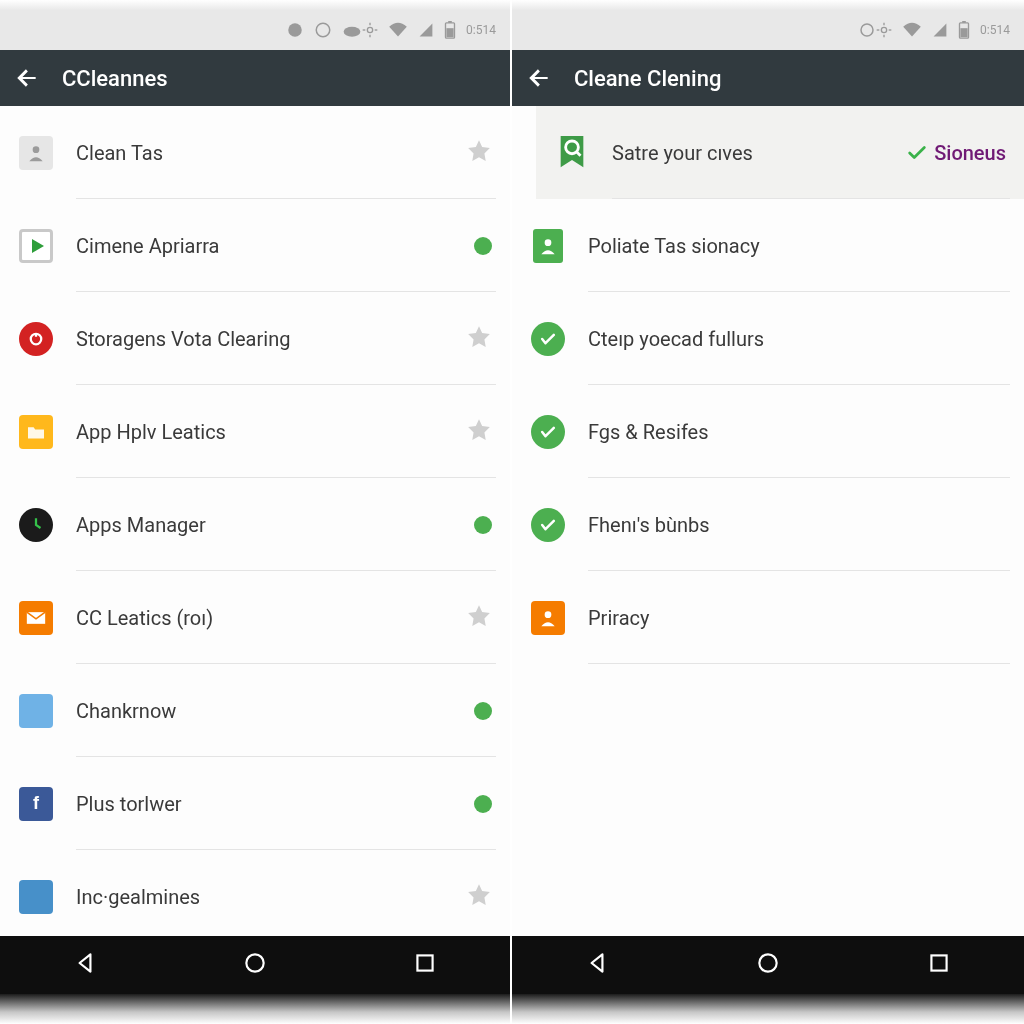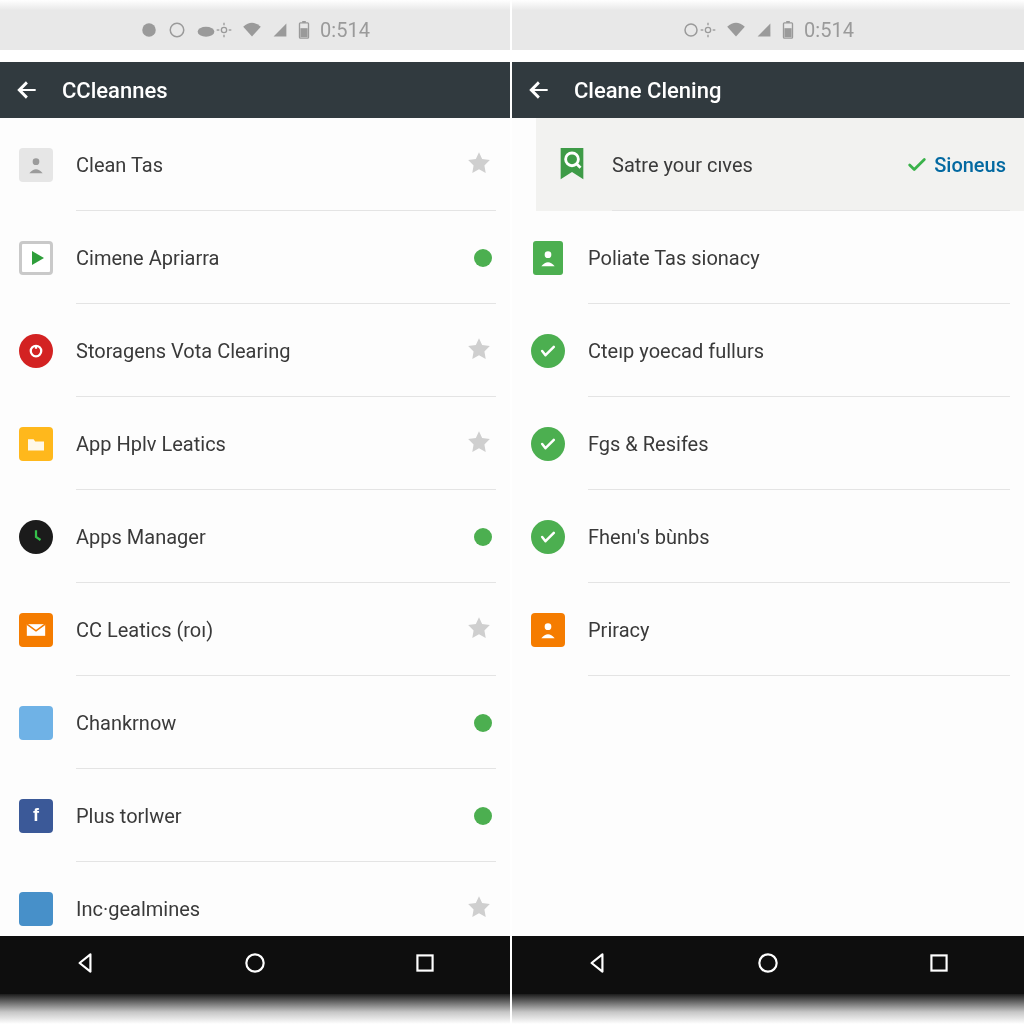--- a/index.html
+++ b/index.html
@@ -6,38 +6,37 @@
   html, body { width: 1024px; height: 1024px; font-family: Roboto, -apple-system, Helvetica, Arial, sans-serif; background: #fff; overflow: hidden; }
   .stage { display: flex; width: 1024px; height: 1024px; background: #fff; }
   .phone { width: 512px; height: 1024px; display: flex; flex-direction: column; position: relative; }
   .phone.left { border-right: 2px solid #fff; }
 
   
   .statusbar {
     height: 40px;
     background: linear-gradient(#e8e8e8, #e8e8e8);
     color: #9a9a9a;
-    display: flex; align-items: center; justify-content: center;
+    display: flex; align-items: center; justify-content: flex-end;
     padding: 0 14px;
-    font-size: 20px;
+    font-size: 12px;
   }
   .statusbar .sb-left, .statusbar .sb-right { display: flex; align-items: center; gap: 10px; }
   .statusbar svg { display: block; }
 
   
   .appbar {
     height: 56px;
     background: #313a3f;
     color: #fff;
     display: flex; align-items: center;
     padding: 0 14px;
     gap: 22px;
     font-size: 22px;
     font-weight: 500;
-    margin-top: 12px;
   }
   .appbar .back { width: 26px; height: 26px; }
 
   
   .list { flex: 1; background: #fdfdfd; overflow: hidden; }
   .row {
     display: flex; align-items: center;
     height: 93px;
     padding: 0 18px 0 18px;
     position: relative;
@@ -53,21 +52,21 @@
     position: absolute; left: 76px; right: 14px; bottom: 0;
     height: 1px; background: #e4e4e4;
   }
 
   .star-icon svg { fill: #cfcfcf; }
   .dot { width: 18px; height: 18px; border-radius: 50%; background: #4caf50; }
 
   .check-badge { width: 34px; height: 34px; border-radius: 50%; background: #4caf50; display:flex; align-items:center; justify-content:center; }
   .check-badge svg { width: 20px; height: 20px; }
 
-  .status-text { color: #0369a1; font-size: 20px; font-weight: 500; display:flex; align-items:center; gap:6px; }
+  .status-text { color: #701a75; font-size: 20px; font-weight: 500; display:flex; align-items:center; gap:6px; }
   .status-text svg { width: 22px; height: 22px; }
 
   
   .ic-box { width: 34px; height: 34px; border-radius: 4px; display:flex; align-items:center; justify-content:center; font-size:18px; color:#fff; }
   .ic-circle { width: 34px; height: 34px; border-radius: 50%; display:flex; align-items:center; justify-content:center; color:#fff; }
   .ic-person { background:#e6e6e6; color:#9b9b9b; }
   .ic-play { background:#fff; border:3px solid #c9c9c9; }
   .ic-play .tri { width:0; height:0; border-left:12px solid #2e9e3a; border-top:7px solid transparent; border-bottom:7px solid transparent; margin-left:3px; }
   .ic-red { background:#d32222; }
   .ic-folder { background:#ffb81c; }

